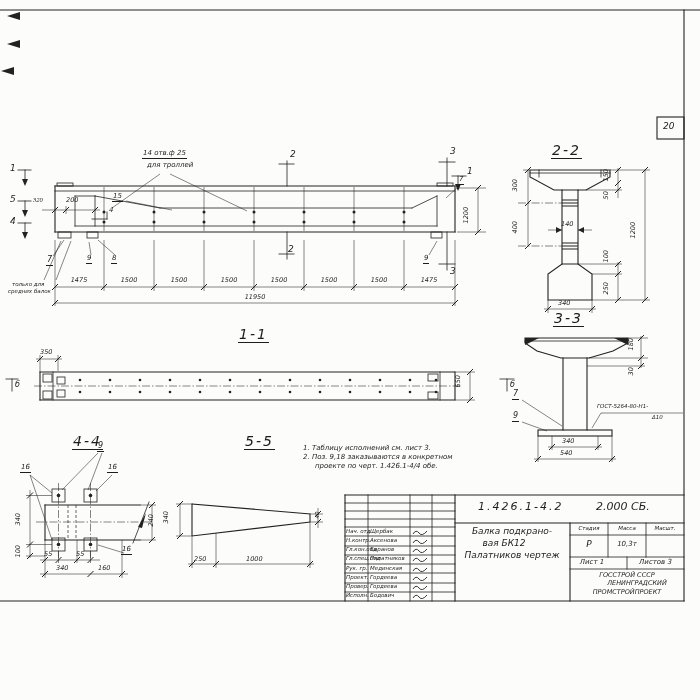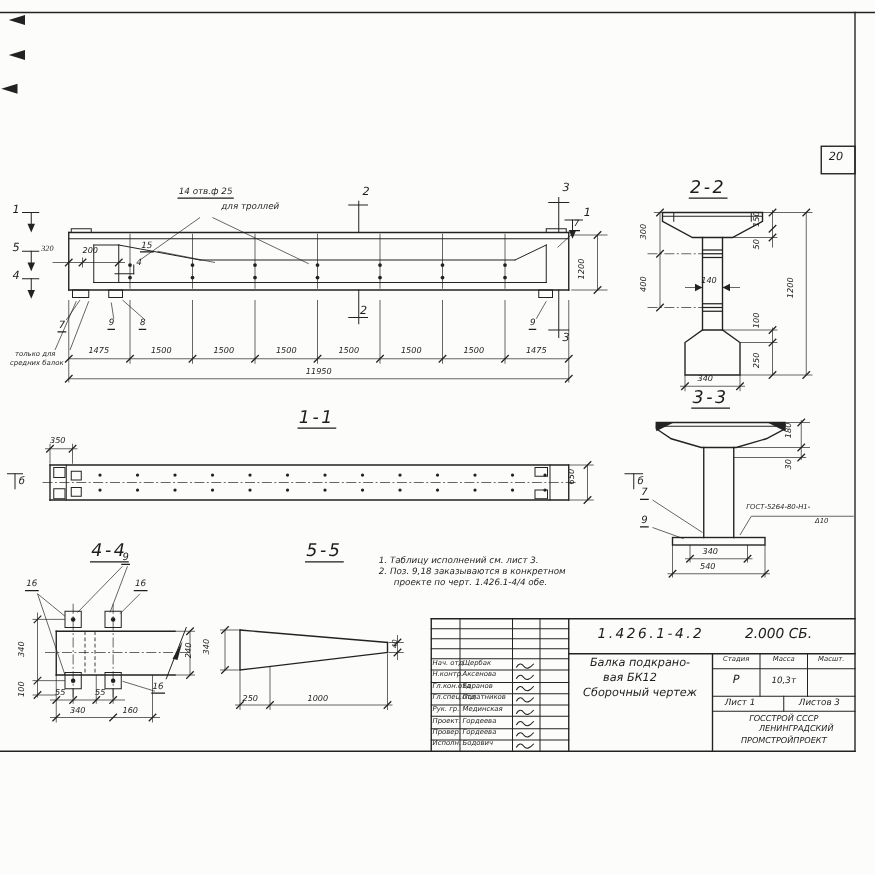--- a/index.html
+++ b/index.html
@@ -395,21 +395,21 @@
     <path class="sig" d="M413,571 q3,-5 6,-1 t8,-2"></path>
     <path class="sig" d="M413,580 q3,-5 6,-1 t8,-2"></path>
     <path class="sig" d="M413,589 q3,-5 6,-1 t8,-2"></path>
     <path class="sig" d="M413,598 q3,-5 6,-1 t8,-2"></path>
   </g>
 </svg>
 
 <span class="lbl s9" style="left:663px;top:122px;">20</span>
 
 <span class="lbl s7 u" style="left:142px;top:150px;">14 отв.ф 25</span>
-<span class="lbl s7" style="left:147px;top:162px;margin-left:30px;">для троллей</span>
+<span class="lbl s7" style="left:147px;top:162px;">для троллей</span>
 <span class="lbl s9" style="left:10px;top:164px;">1</span>
 <span class="lbl s9" style="left:10px;top:195px;">5</span>
 <span class="lbl s9" style="left:10px;top:217px;">4</span>
 <span class="lbl s6" style="left:33px;top:197px;font-family:Liberation Serif, serif;">320</span>
 <span class="lbl s6" style="left:66px;top:197px;">200</span>
 <span class="lbl s7 u" style="left:112px;top:193px;">15</span>
 <span class="lbl s7" style="left:109px;top:207px;">4</span>
 <span class="lbl s9" style="left:290px;top:150px;">2</span>
 <span class="lbl s9" style="left:450px;top:147px;">3</span>
 <span class="lbl s9" style="left:467px;top:167px;">1</span>
@@ -480,21 +480,21 @@
 <span class="lbl s6" style="left:246px;top:556px;">1000</span>
 
 <span class="lbl s7" style="left:303px;top:445px;">1. Таблицу исполнений см. лист 3.</span>
 <span class="lbl s7" style="left:303px;top:454px;">2. Поз. 9,18 заказываются в конкретном</span>
 <span class="lbl s7" style="left:315px;top:463px;">проекте по черт. 1.426.1-4/4 обе.</span>
 
 <span class="lbl s11 ls" style="left:478px;top:501px;">1.426.1-4.2</span>
 <span class="lbl s11" style="left:596px;top:501px;">2.000 СБ.</span>
 <span class="lbl s9 c" style="left:456px;top:527px;width:112px;">Балка подкрано-</span>
 <span class="lbl s9 c" style="left:456px;top:539px;width:96px;">вая БК12</span>
-<span class="lbl s9 c" style="left:456px;top:551px;width:112px;">Сборочный чертеж</span>
+<span class="lbl s9 c" style="left:456px;top:551px;width:112px;">Палатников чертеж</span>
 <span class="lbl s5 c" style="left:571px;top:526px;width:36px;">Стадия</span>
 <span class="lbl s5 c" style="left:609px;top:526px;width:36px;">Масса</span>
 <span class="lbl s5 c" style="left:647px;top:526px;width:36px;">Масшт.</span>
 <span class="lbl s9 c" style="left:571px;top:540px;width:36px;">Р</span>
 <span class="lbl s7 c" style="left:609px;top:541px;width:36px;">10,3т</span>
 <span class="lbl s7 c" style="left:571px;top:559px;width:42px;">Лист 1</span>
 <span class="lbl s7 c" style="left:628px;top:559px;width:55px;">Листов 3</span>
 <span class="lbl s6 c" style="left:571px;top:572px;width:112px;">ГОССТРОЙ СССР</span>
 <span class="lbl s6 c" style="left:571px;top:580px;width:132px;">ЛЕНИНГРАДСКИЙ</span>
 <span class="lbl s6 c" style="left:571px;top:589px;width:112px;">ПРОМСТРОЙПРОЕКТ</span>

